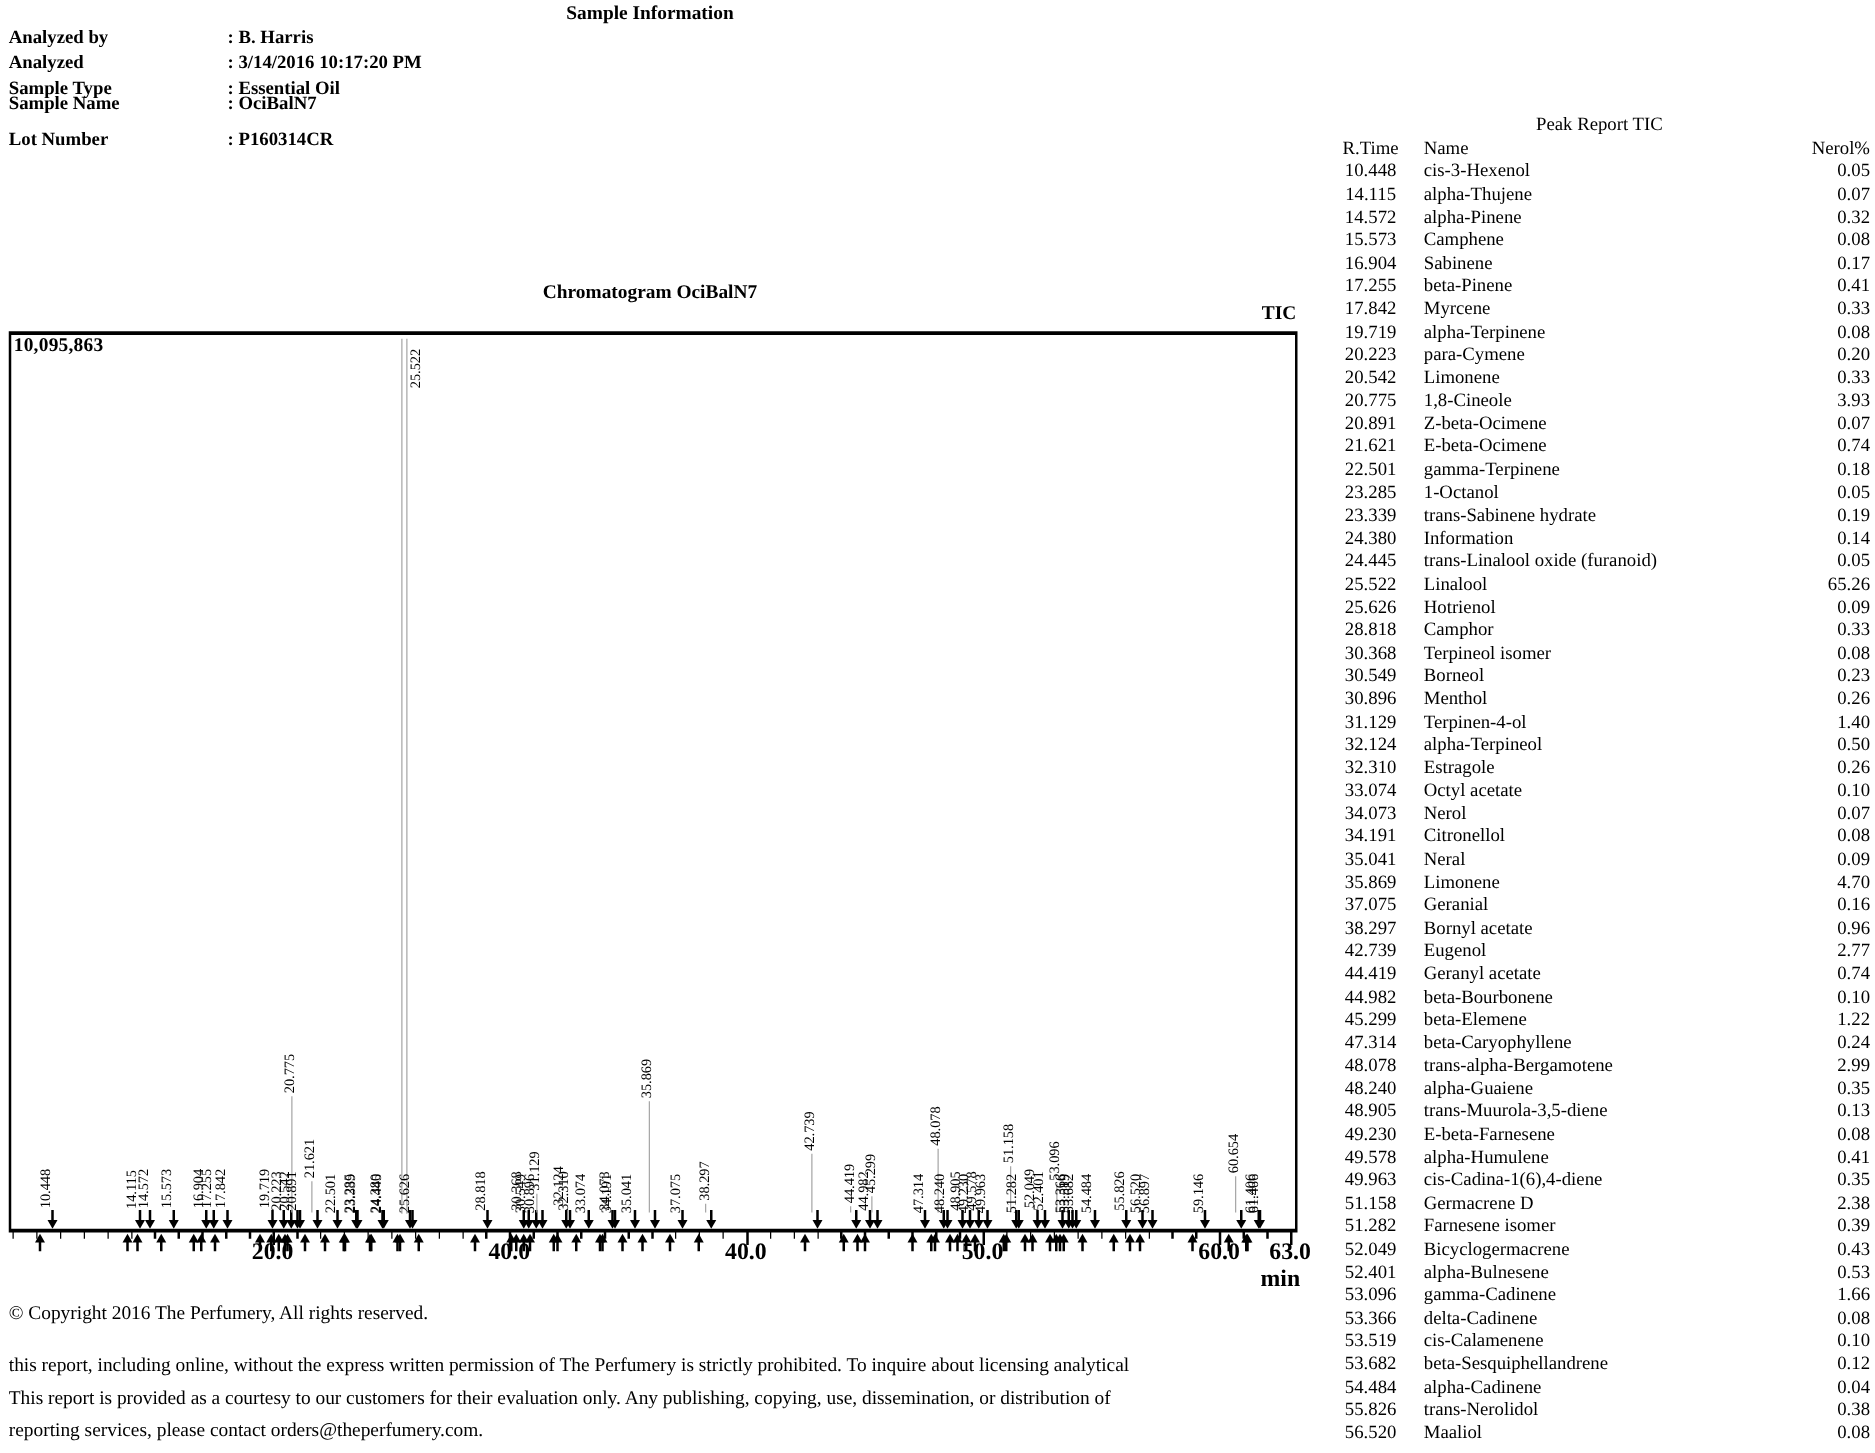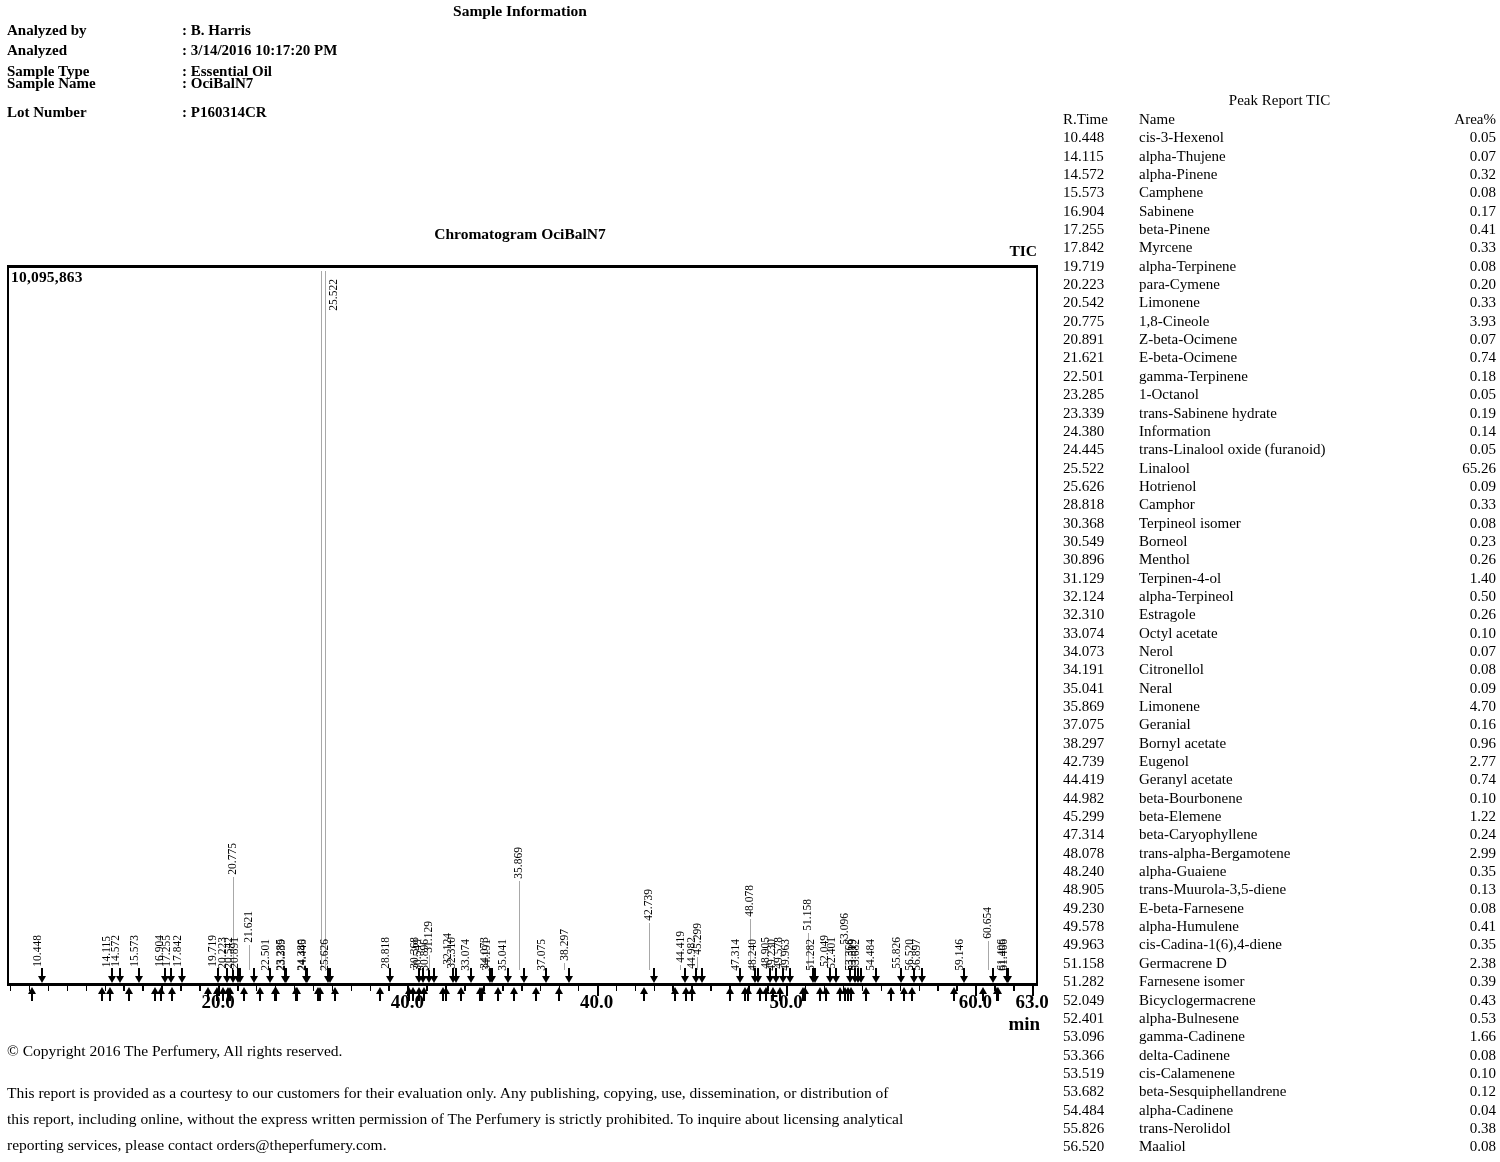--- a/index.html
+++ b/index.html
@@ -25,21 +25,21 @@
   .pk-head-dn{position:absolute;width:0;height:0;border-left:4px solid transparent;border-right:4px solid transparent;border-top:7px solid #000;}
   .pk-head-up{position:absolute;width:0;height:0;border-left:4px solid transparent;border-right:4px solid transparent;border-bottom:7px solid #000;}
   #axis-layer{left:9px;top:985px;width:1027px;height:60px;}
   .tick{position:absolute;background:#000;top:0;}
   .tick-label{position:absolute;top:6px;width:70px;text-align:center;font-size:19px;font-weight:bold;}
   #min-label{position:absolute;top:28px;width:90px;text-align:right;font-size:19px;font-weight:bold;}
   
   #pr-title{left:1063px;top:92px;width:433px;text-align:center;font-size:15px;}
   #pr-table{left:1063px;top:110px;width:433px;font-size:15px;}
   .pr-row{position:relative;height:18.35px;line-height:18.35px;white-space:nowrap;}
-  .pr-rt{position:absolute;left:0;width:67px;text-align:left;}
+  .pr-rt{position:absolute;left:0;width:67px;text-align:center;}
   .pr-nm{position:absolute;left:76px;}
   .pr-area{position:absolute;right:0;text-align:right;}
   
   #copyright{left:7px;top:1042px;font-size:15.5px;}
   #disclaimer{left:7px;top:1080px;width:1040px;font-size:15.5px;line-height:26px;}
 </style>
 </head>
 <body>
 
 <div id="si-header" class="abs">Sample Information</div>
@@ -442,21 +442,21 @@
     <div class="pk-stem" style="left: 986.939px; top: 8px; height: 8px;"></div>
     <div class="pk-head-up" style="left: 985.074px; top: 2px;"></div>
     <div class="pk-stem" style="left: 988.074px; top: 8px; height: 8px;"></div>
   </div>
 
 <div id="pr-title" class="abs">Peak Report TIC</div>
 <div id="pr-table" class="abs">
   <div class="pr-row">
     <span class="pr-rt">R.Time</span>
     <span class="pr-nm">Name</span>
-    <span class="pr-area">Area%</span>
+    <span class="pr-area">Nerol%</span>
   </div>
   <div id="pr-rows">
       <div class="pr-row">
         <span class="pr-rt">10.448</span>
         <span class="pr-nm">cis-3-Hexenol</span>
         <span class="pr-area">0.05</span>
       </div>
       <div class="pr-row">
         <span class="pr-rt">14.115</span>
         <span class="pr-nm">alpha-Thujene</span>
@@ -730,16 +730,16 @@
       <div class="pr-row">
         <span class="pr-rt">56.520</span>
         <span class="pr-nm">Maaliol</span>
         <span class="pr-area">0.08</span>
       </div>
     </div>
 </div>
 
 <div id="copyright" class="abs">© Copyright 2016 The Perfumery, All rights reserved.</div>
 <div id="disclaimer" class="abs">
+  <div>this report, including online, without the express written permission of The Perfumery is strictly prohibited. To inquire about licensing analytical</div>
   <div>This report is provided as a courtesy to our customers for their evaluation only. Any publishing, copying, use, dissemination, or distribution of</div>
-  <div>this report, including online, without the express written permission of The Perfumery is strictly prohibited. To inquire about licensing analytical</div>
   <div>reporting services, please contact orders@theperfumery.com.</div>
 </div>
 
 </body></html>

